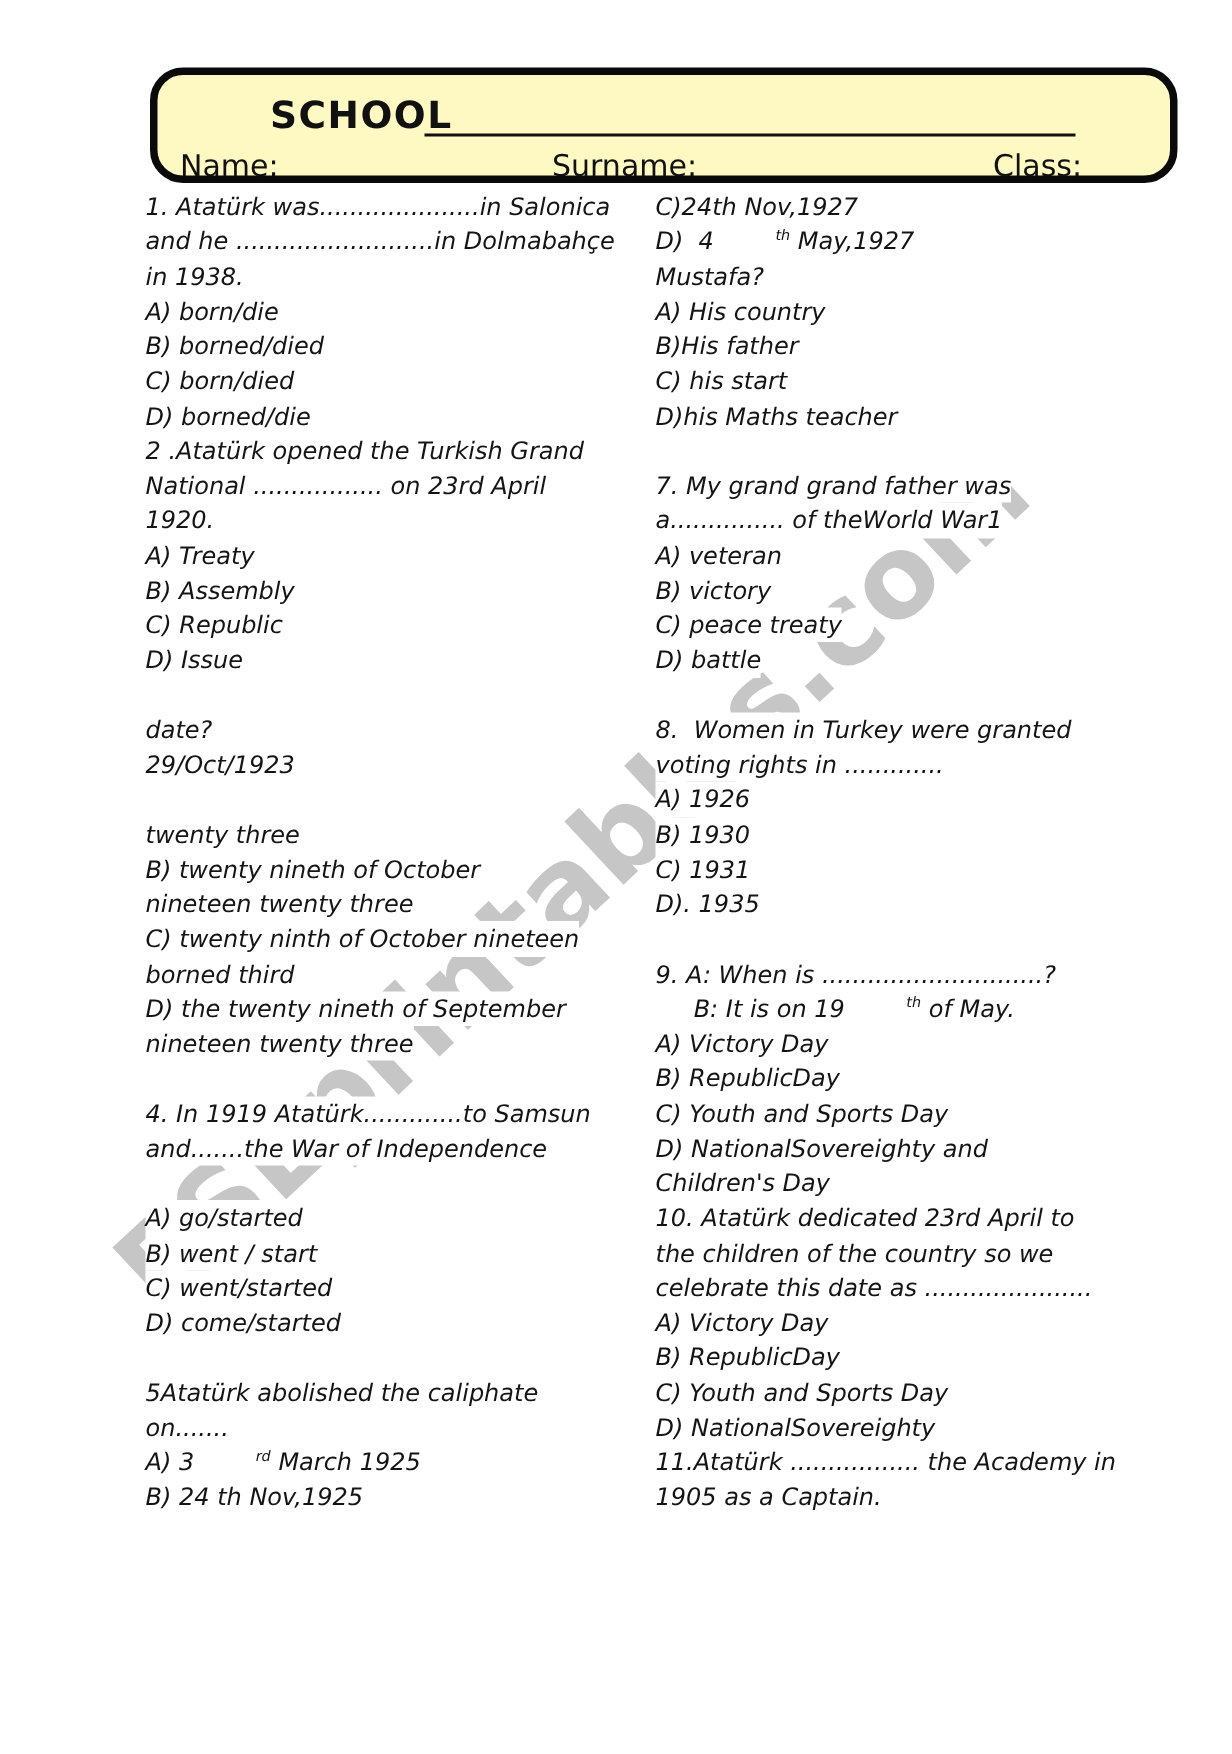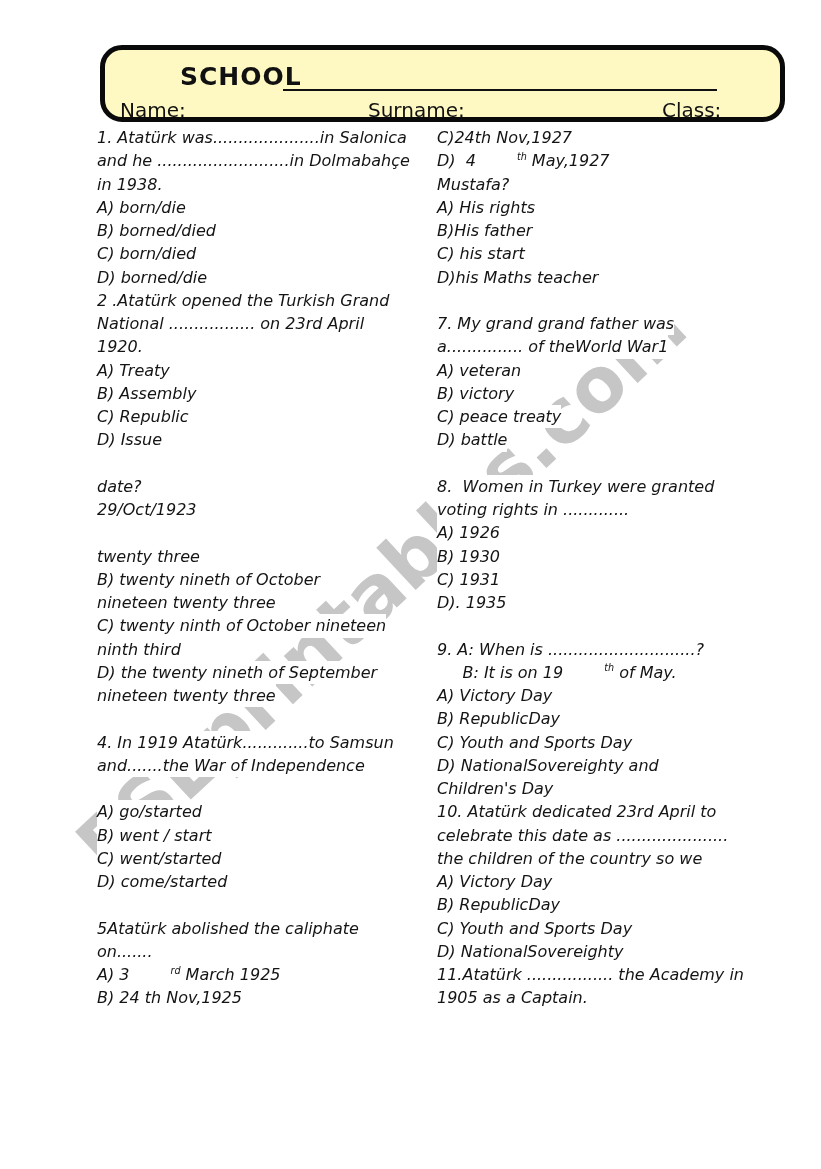--- a/index.html
+++ b/index.html
@@ -71,42 +71,42 @@
     <div class="line"><span>C) Republic</span></div>
     <div class="line"><span>D) Issue</span></div>
     <div class="line blank"></div>
     <div class="line"><span>date?</span></div>
     <div class="line"><span>29/Oct/1923</span></div>
     <div class="line blank"></div>
     <div class="line"><span>twenty three</span></div>
     <div class="line"><span>B) twenty nineth of October</span></div>
     <div class="line"><span>nineteen twenty three</span></div>
     <div class="line"><span>C) twenty ninth of October nineteen</span></div>
-    <div class="line"><span>ninth third</span></div>
+    <div class="line"><span>borned third</span></div>
     <div class="line"><span>D) the twenty nineth of September</span></div>
     <div class="line"><span>nineteen twenty three</span></div>
     <div class="line blank"></div>
     <div class="line"><span>4. In 1919 Atatürk.............to Samsun</span></div>
     <div class="line"><span>and.......the War of Independence</span></div>
     <div class="line blank"></div>
     <div class="line"><span>A) go/started</span></div>
     <div class="line"><span>B) went / start</span></div>
     <div class="line"><span>C) went/started</span></div>
     <div class="line"><span>D) come/started</span></div>
     <div class="line blank"></div>
     <div class="line"><span>5Atatürk abolished the caliphate</span></div>
     <div class="line"><span>on.......</span></div>
     <div class="line"><span>A) 3</span><sup>rd</sup><span> March 1925</span></div>
     <div class="line"><span>B) 24 th Nov,1925</span></div>
   </div>
 <div class="col col-right" id="col-right">
     <div class="line"><span>C)24th Nov,1927</span></div>
     <div class="line"><span>D)  4</span><sup>th</sup><span> May,1927</span></div>
     <div class="line"><span>Mustafa?</span></div>
-    <div class="line"><span>A) His rights</span></div>
+    <div class="line"><span>A) His country</span></div>
     <div class="line"><span>B)His father</span></div>
     <div class="line"><span>C) his start</span></div>
     <div class="line"><span>D)his Maths teacher</span></div>
     <div class="line blank"></div>
     <div class="line"><span>7. My grand grand father was</span></div>
     <div class="line"><span>a............... of theWorld War1</span></div>
     <div class="line"><span>A) veteran</span></div>
     <div class="line"><span>B) victory</span></div>
     <div class="line"><span>C) peace treaty</span></div>
     <div class="line"><span>D) battle</span></div>
@@ -119,21 +119,21 @@
     <div class="line"><span>D). 1935</span></div>
     <div class="line blank"></div>
     <div class="line"><span>9. A: When is .............................?</span></div>
     <div class="line"><span>     B: It is on 19</span><sup>th</sup><span> of May.</span></div>
     <div class="line"><span>A) Victory Day</span></div>
     <div class="line"><span>B) RepublicDay</span></div>
     <div class="line"><span>C) Youth and Sports Day</span></div>
     <div class="line"><span>D) NationalSovereighty and</span></div>
     <div class="line"><span>Children's Day</span></div>
     <div class="line"><span>10. Atatürk dedicated 23rd April to</span></div>
+    <div class="line"><span>the children of the country so we</span></div>
     <div class="line"><span>celebrate this date as ......................</span></div>
-    <div class="line"><span>the children of the country so we</span></div>
     <div class="line"><span>A) Victory Day</span></div>
     <div class="line"><span>B) RepublicDay</span></div>
     <div class="line"><span>C) Youth and Sports Day</span></div>
     <div class="line"><span>D) NationalSovereighty</span></div>
     <div class="line"><span>11.Atatürk ................. the Academy in</span></div>
     <div class="line"><span>1905 as a Captain.</span></div>
   </div>
 
 </body></html>

